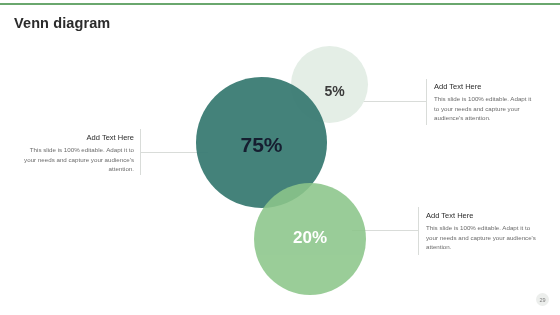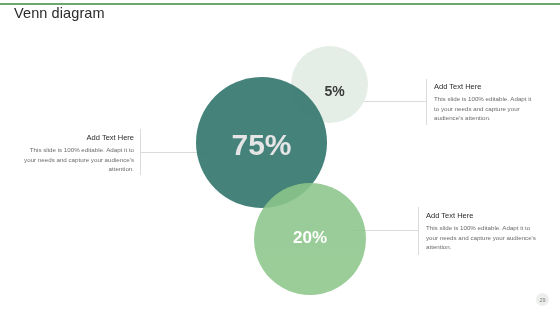--- a/index.html
+++ b/index.html
@@ -23,23 +23,23 @@
     position: absolute;
     left: 0;
     top: 3px;
     width: 560px;
     height: 2px;
     background: #6aa76e;
   }
   .slide-title {
     position: absolute;
     left: 14px;
-    top: 5px;
+    top: 15px;
     font-size: 14.5px;
-    font-weight: normal;
+    font-weight: bold;
     color: #2b2b2b;
     letter-spacing: 0.1px;
     white-space: nowrap;
     text-align: right;
   }
 
   
   .venn {
     position: absolute;
     left: 0;
@@ -75,22 +75,22 @@
 
   .circle-teal {
     left: 196px;
     top: 77px;
     width: 131px;
     height: 131px;
     background: #3e7e76;
     opacity: 0.97;
   }
   .circle-teal .value {
-    font-size: 30px;
-    color: #e5e5e5;
+    font-size: 21px;
+    color: #0f172a;
     transform: translate(0px, 2px);
   }
 
   .circle-green {
     left: 254px;
     top: 183px;
     width: 112px;
     height: 112px;
     background: #8cc68a;
     opacity: 0.88;

